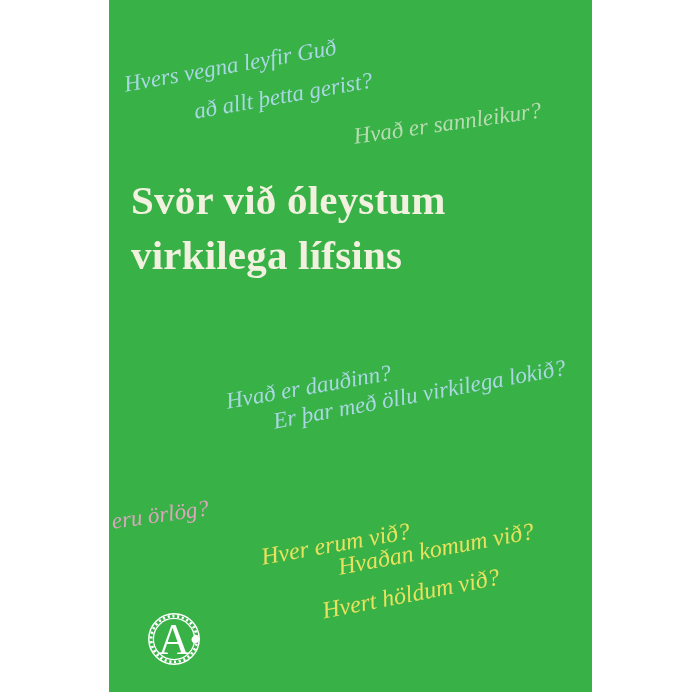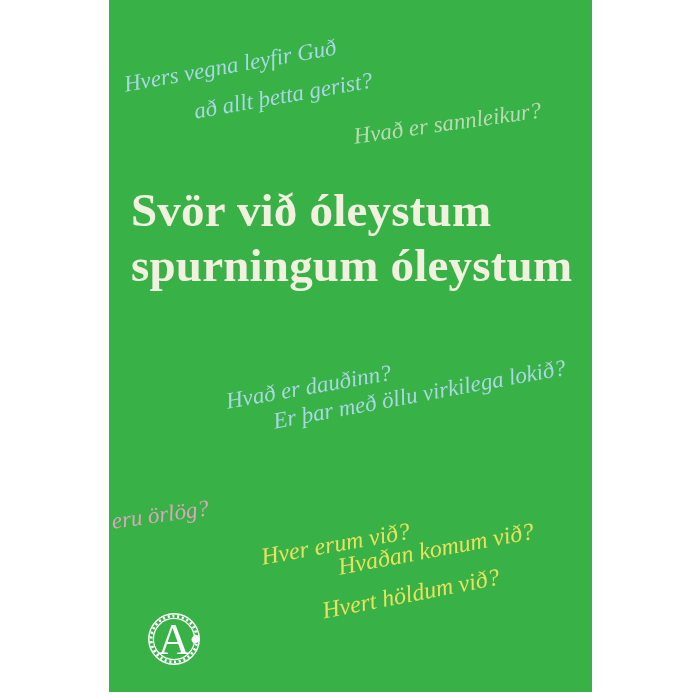--- a/index.html
+++ b/index.html
@@ -25,22 +25,22 @@
     position: absolute;
     font-style: italic;
     font-size: 23px;
     line-height: 1.1;
     white-space: nowrap;
     transform-origin: 0 0;
   }
   .q-yellow { font-size: 24px; }
   .title {
     position: absolute;
-    left: 22px; top: 183px;
-    font-size: 47px;
+    left: 22px; top: 173px;
+    font-size: 41px;
     line-height: 55px;
     font-style: normal;
     letter-spacing: 0.2px;
   }
   .title .tline { display: block; white-space: nowrap; }
 
   
   .q-why-1   { left: 13px;  top: 72px;  transform: rotate(-10deg); }
   .q-why-2   { left: 83px;  top: 99px;  transform: rotate(-10deg); }
   .q-truth   { left: 243px; top: 124px; transform: rotate(-8deg); }
@@ -65,21 +65,21 @@
   <div class="cover" style="background-color: rgb(56, 177, 71);">
 
     <span class="q q-why-1" style="color: rgb(169, 216, 226);">Hvers vegna leyfir Guð</span>
 
     <span class="q q-why-2" style="color: rgb(169, 216, 226);">að allt þetta gerist?</span>
 
     <span class="q q-truth" style="color: rgb(183, 220, 178);">Hvað er sannleikur?</span>
 
     <h1 class="title" style="color: rgb(242, 241, 223);">
       <span class="tline">Svör við óleystum</span>
-      <span class="tline">spurningum óleystum</span>
+      <span class="tline">virkilega lífsins</span>
     </h1>
 
     <span class="q q-death-1" style="color: rgb(169, 216, 226);">Hvað er dauðinn?</span>
 
     <span class="q q-death-2" style="color: rgb(169, 216, 226);">Er þar með öllu virkilega lokið?</span>
 
     <span class="q q-fate" style="color: rgb(221, 166, 191);">eru örlög?</span>
 
     <span class="q q-yellow q-who" style="color: rgb(233, 226, 94);">Hver erum við?</span>
 

